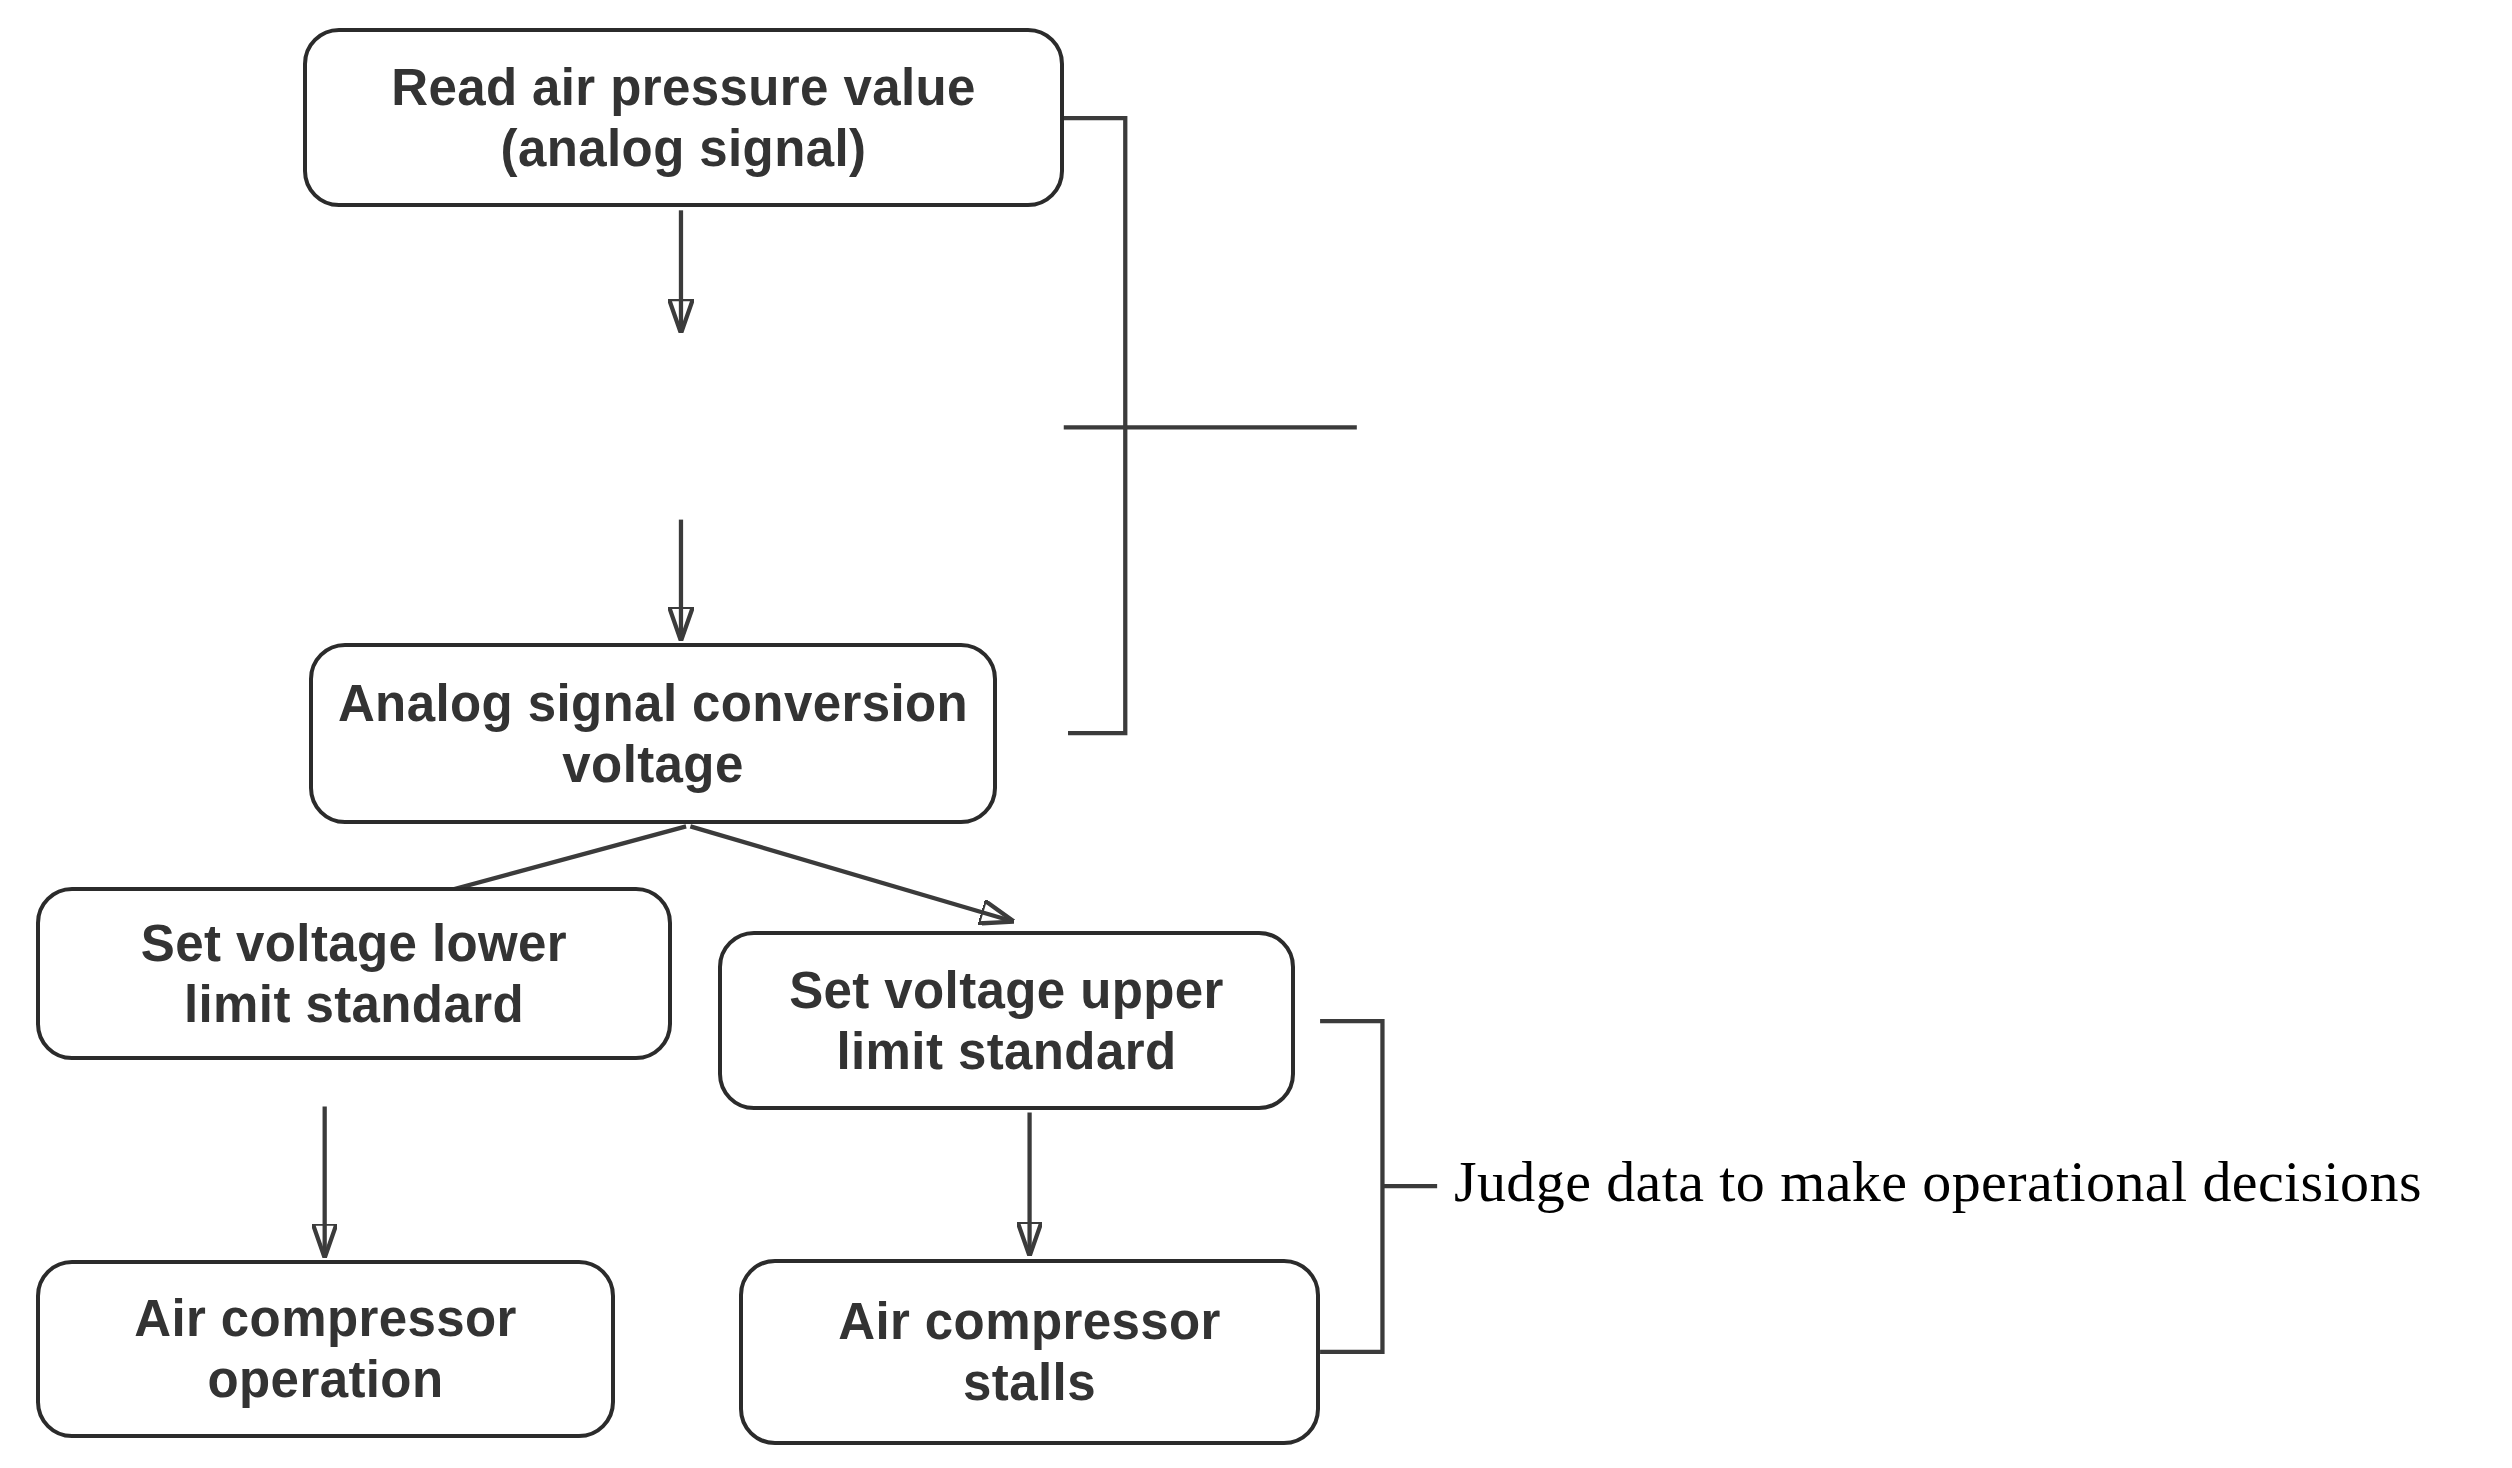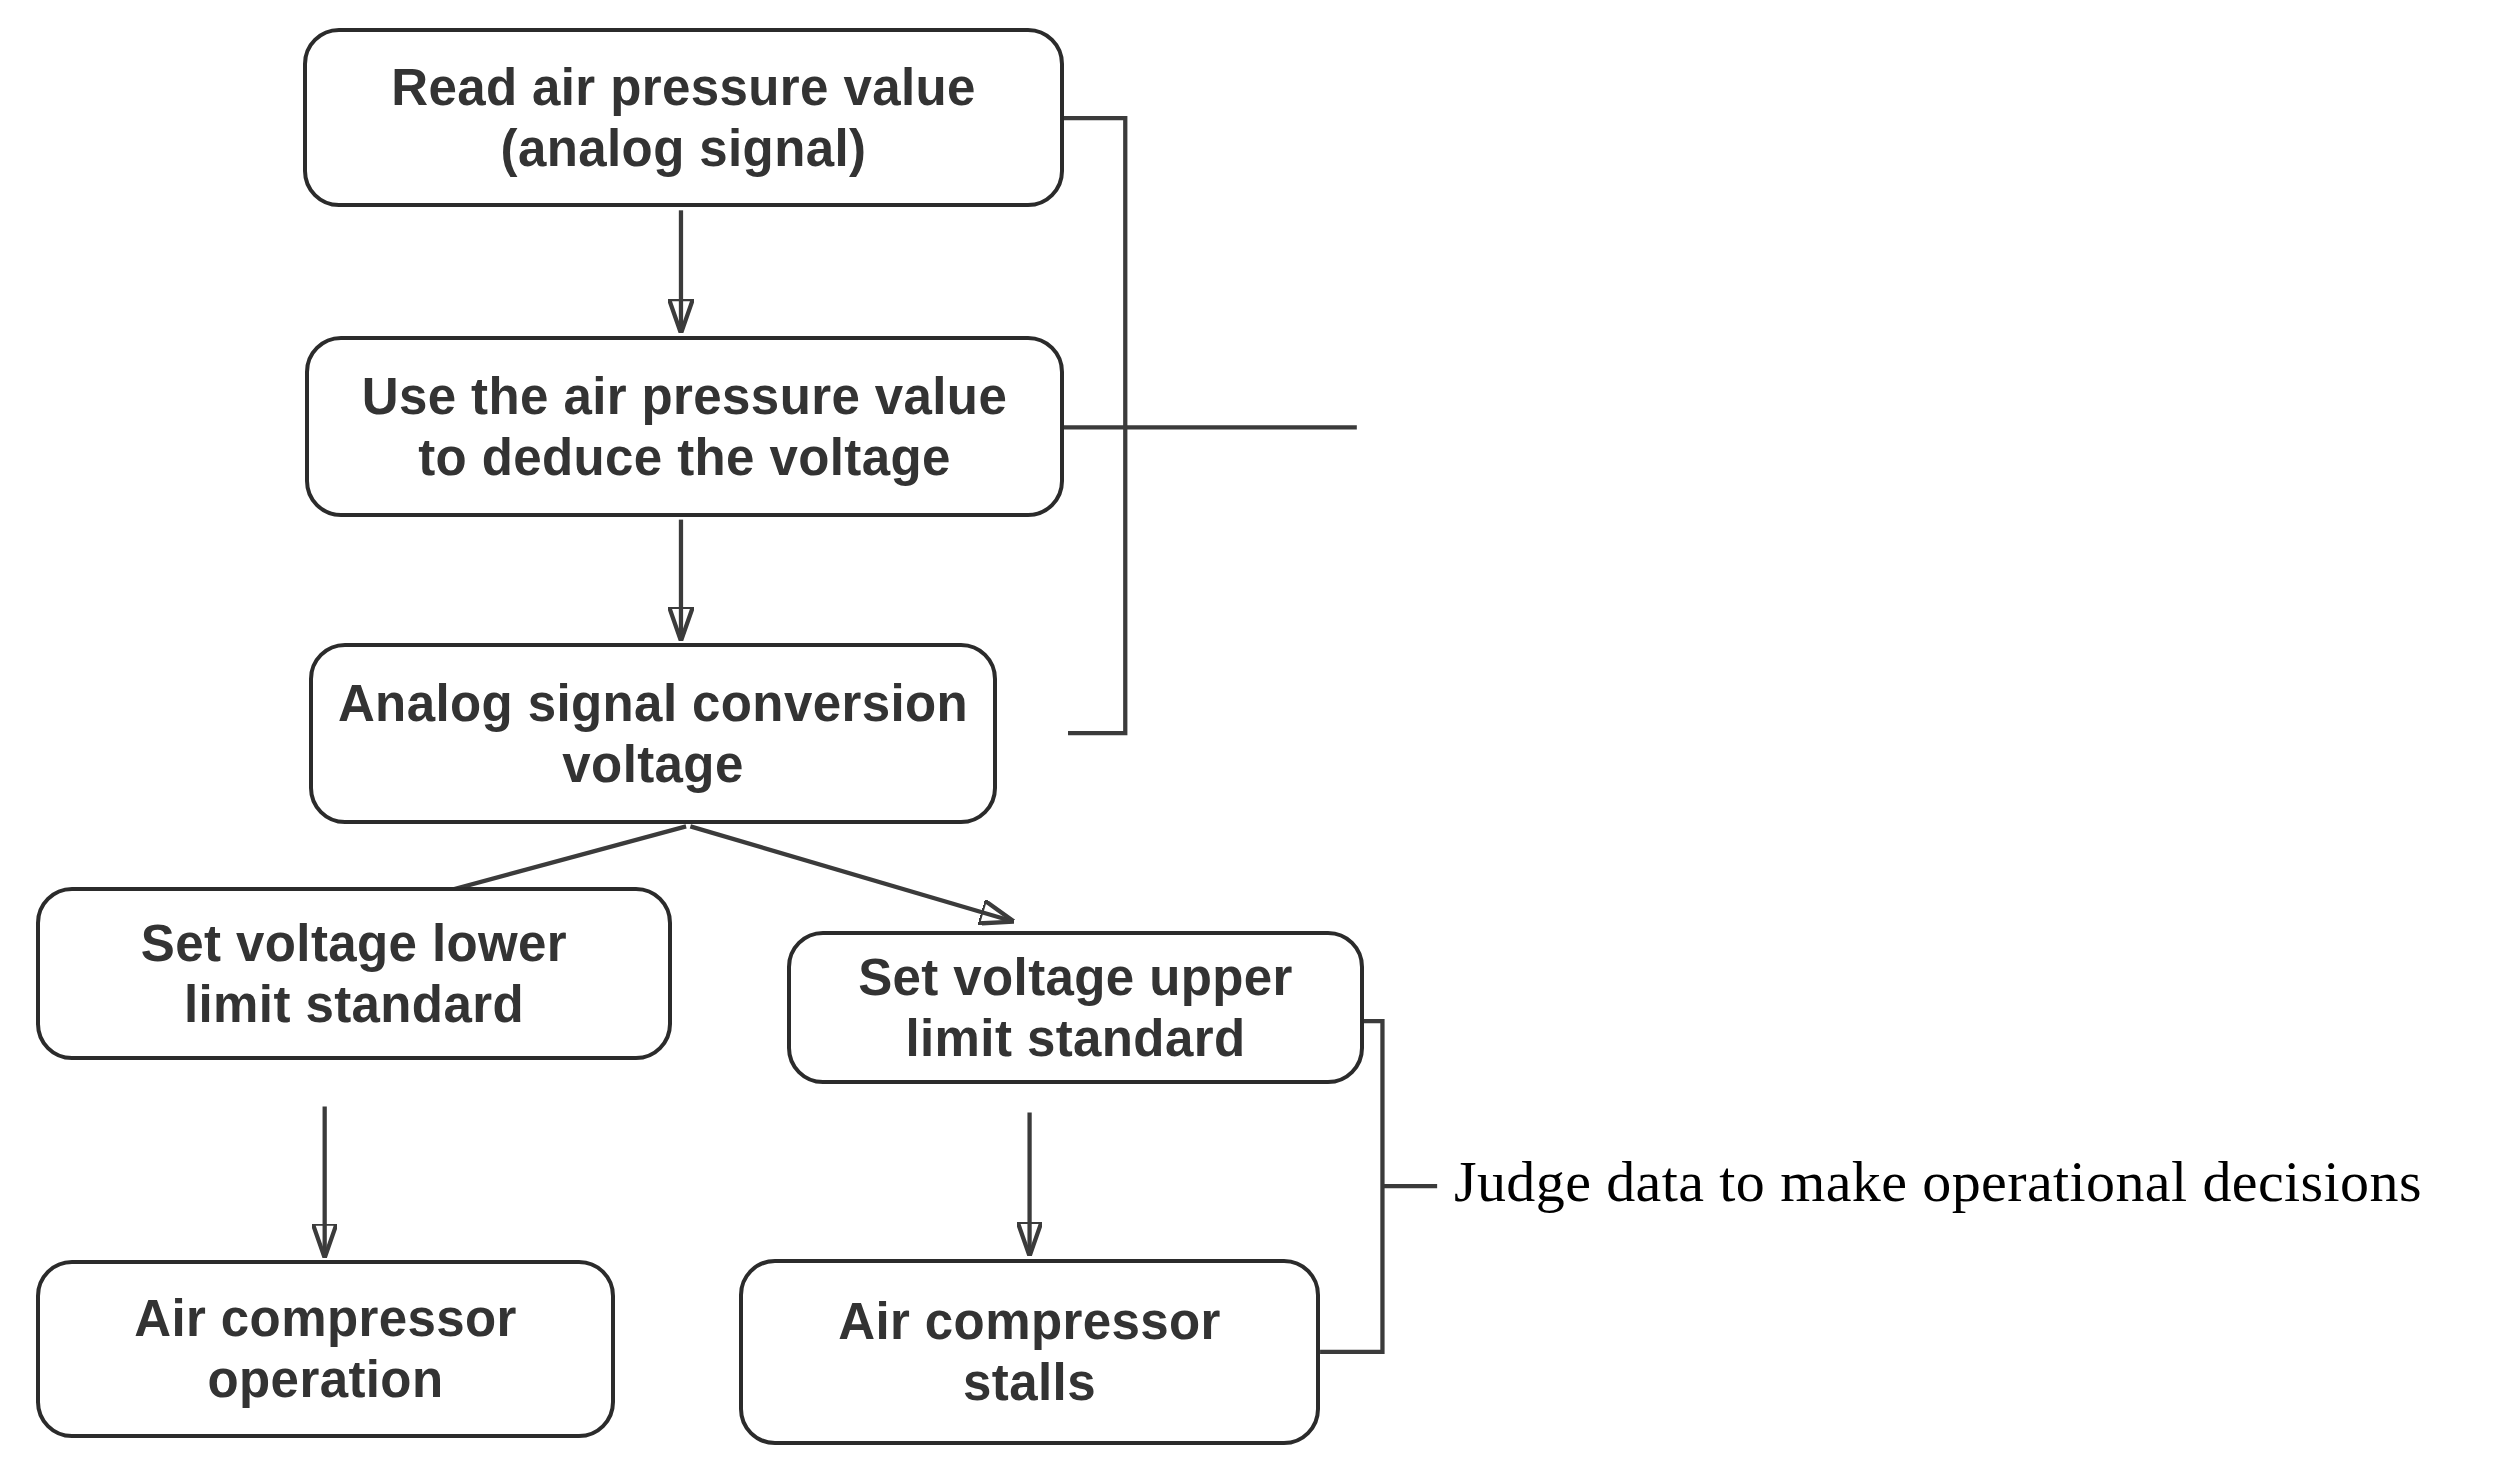--- a/index.html
+++ b/index.html
@@ -53,21 +53,21 @@
   #connector-layer path, #connector-layer line {
     stroke: #3b3b3b;
     stroke-width: 5;
     fill: none;
   }
   
   #n-read    { left: 303px;  top: 28px;   width: 761px; height: 179px; }
   #n-deduce  { left: 305px;  top: 336px;  width: 759px; height: 181px; }
   #n-convert { left: 309px;  top: 643px;  width: 688px; height: 181px; }
   #n-lower   { left: 36px;   top: 887px; width: 636px; height: 173px; }
-  #n-upper   { left: 787px;  top: 931px; width: 577px; height: 153px; }
+  #n-upper   { left: 718px;  top: 931px; width: 577px; height: 179px; }
   #n-oper    { left: 36px;   top: 1260px; width: 579px; height: 178px; }
   #n-stall   { left: 739px;  top: 1259px; width: 581px; height: 186px; }
   #ann-sensor { left: 1380px; top: 389px; }
   #ann-judge  { left: 1454px; top: 1149px; }
 </style>
 </head>
 <body>
 
 <div id="canvas">
 
@@ -95,22 +95,20 @@
     <line x1="1245" y1="500" x2="1588" y2="500"></line>
 
     <path d="M1545,1195 L1618,1195 L1618,1582 L1545,1582"></path>
 
     <line x1="1618" y1="1388" x2="1682" y2="1388"></line>
   </svg>
 
   <div class="node" id="n-read">Read air pressure value
 (analog signal)</div>
 
-  <div class="node" id="n-deduce">Use the air pressure value
-to deduce the voltage</div>
 
   <div class="node" id="n-convert">Analog signal conversion
 voltage</div>
 
   <div class="node" id="n-lower">Set voltage lower
 limit standard</div>
 
   <div class="node" id="n-upper">Set voltage upper
 limit standard</div>
 

